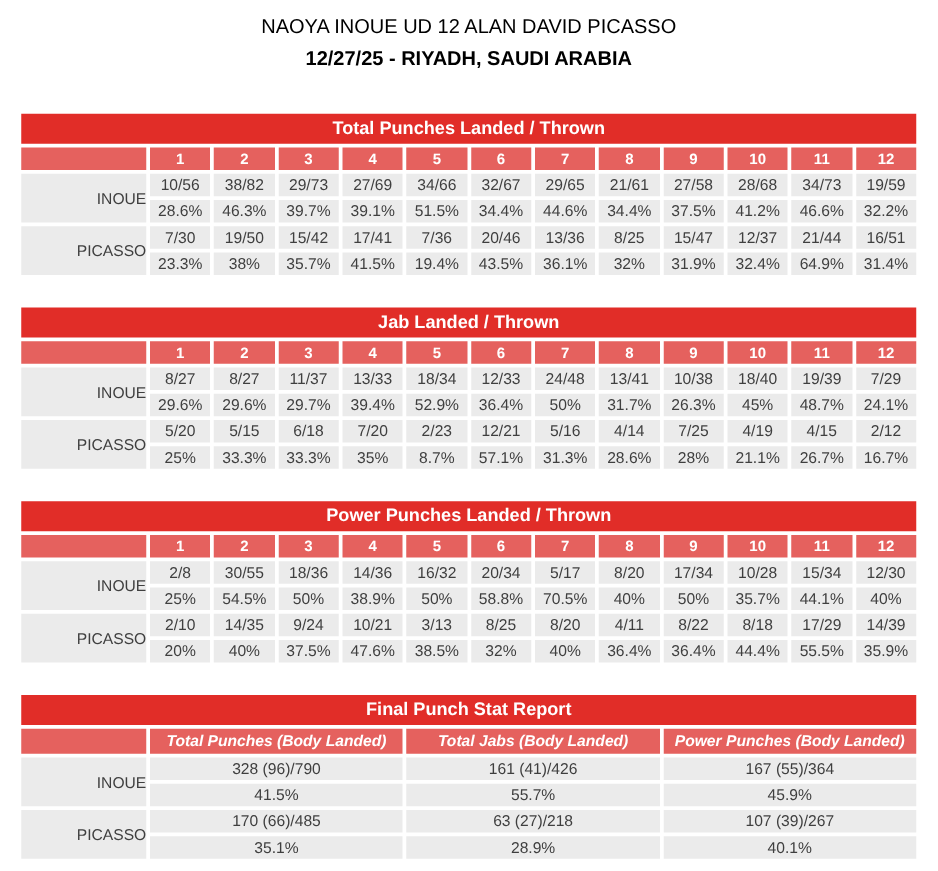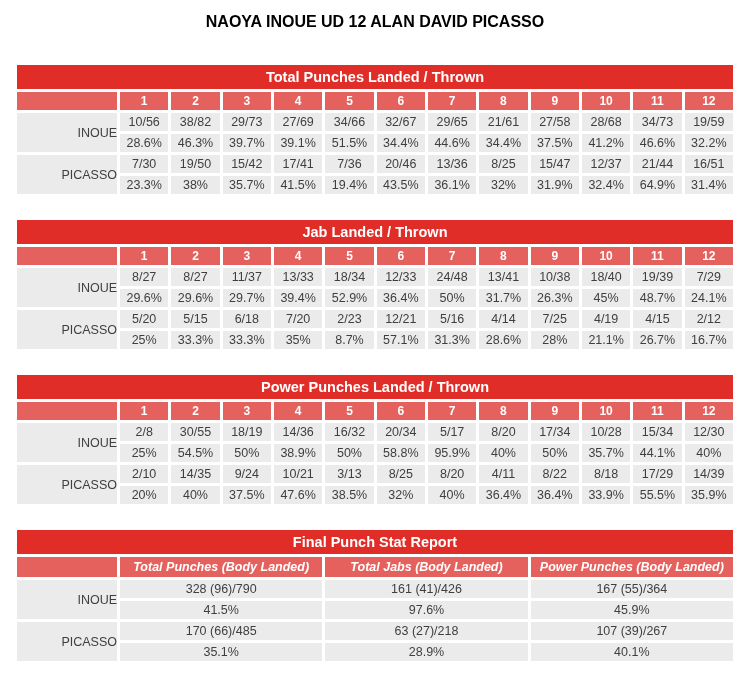--- a/index.html
+++ b/index.html
@@ -11,21 +11,21 @@
   * { box-sizing: border-box; }
   html, body {
     margin: 0; padding: 0;
     width: 750px;
     background: #ffffff;
     font-family: "Liberation Sans", sans-serif;
   }
   .page { width: 750px; min-height: 697px; background: #fff; }
   .title-block { padding-top: 12px; margin-bottom: 30px; text-align: center; }
   .fight-title {
-    font-size: 16px; font-weight: bold; color: #000;
+    font-size: 16px; font-weight: normal; color: #000;
     line-height: 20px;
   }
   .fight-sub {
     font-size: 16px; font-weight: bold; color: #000;
     line-height: 20px; margin-top: 6px;
   }
   table.stat-table {
     width: 722px;
     margin: 0 0 20px 14px;
     border-collapse: separate;
@@ -72,20 +72,21 @@
     vertical-align: middle;
     padding: 0;
   }
 </style>
 </head>
 <body>
 
 <div class="page">
   <div class="title-block">
     <div class="fight-title">NAOYA INOUE UD 12 ALAN DAVID PICASSO</div>
+    <div class="fight-sub">12/27/25 - RIYADH, SAUDI ARABIA</div>
   </div>
   <div id="tables">
       <table class="stat-table">
         <colgroup>
           <col class="col-label">
           <col>
           <col>
           <col>
           <col>
           <col>
@@ -303,39 +304,39 @@
             <td class="sub-head">8</td>
             <td class="sub-head">9</td>
             <td class="sub-head">10</td>
             <td class="sub-head">11</td>
             <td class="sub-head">12</td>
           </tr>
           <tr>
             <td class="name-cell" rowspan="2">INOUE</td>
             <td class="val">2/8</td>
             <td class="val">30/55</td>
-            <td class="val">18/19</td>
+            <td class="val">18/36</td>
             <td class="val">14/36</td>
             <td class="val">16/32</td>
             <td class="val">20/34</td>
             <td class="val">5/17</td>
             <td class="val">8/20</td>
             <td class="val">17/34</td>
             <td class="val">10/28</td>
             <td class="val">15/34</td>
             <td class="val">12/30</td>
           </tr>
           <tr>
             <td class="val">25%</td>
             <td class="val">54.5%</td>
             <td class="val">50%</td>
             <td class="val">38.9%</td>
             <td class="val">50%</td>
             <td class="val">58.8%</td>
-            <td class="val">95.9%</td>
+            <td class="val">70.5%</td>
             <td class="val">40%</td>
             <td class="val">50%</td>
             <td class="val">35.7%</td>
             <td class="val">44.1%</td>
             <td class="val">40%</td>
           </tr>
           <tr>
             <td class="name-cell" rowspan="2">PICASSO</td>
             <td class="val">2/10</td>
             <td class="val">14/35</td>
@@ -353,21 +354,21 @@
           <tr>
             <td class="val">20%</td>
             <td class="val">40%</td>
             <td class="val">37.5%</td>
             <td class="val">47.6%</td>
             <td class="val">38.5%</td>
             <td class="val">32%</td>
             <td class="val">40%</td>
             <td class="val">36.4%</td>
             <td class="val">36.4%</td>
-            <td class="val">33.9%</td>
+            <td class="val">44.4%</td>
             <td class="val">55.5%</td>
             <td class="val">35.9%</td>
           </tr>
         </tbody>
       </table>
       <table class="stat-table">
         <colgroup>
           <col class="col-label">
           <col>
           <col>
@@ -384,21 +385,21 @@
             <td class="sub-head wide">Power Punches (Body Landed)</td>
           </tr>
           <tr>
             <td class="name-cell" rowspan="2">INOUE</td>
             <td class="val">328 (96)/790</td>
             <td class="val">161 (41)/426</td>
             <td class="val">167 (55)/364</td>
           </tr>
           <tr>
             <td class="val">41.5%</td>
-            <td class="val">97.6%</td>
+            <td class="val">55.7%</td>
             <td class="val">45.9%</td>
           </tr>
           <tr>
             <td class="name-cell" rowspan="2">PICASSO</td>
             <td class="val">170 (66)/485</td>
             <td class="val">63 (27)/218</td>
             <td class="val">107 (39)/267</td>
           </tr>
           <tr>
             <td class="val">35.1%</td>

